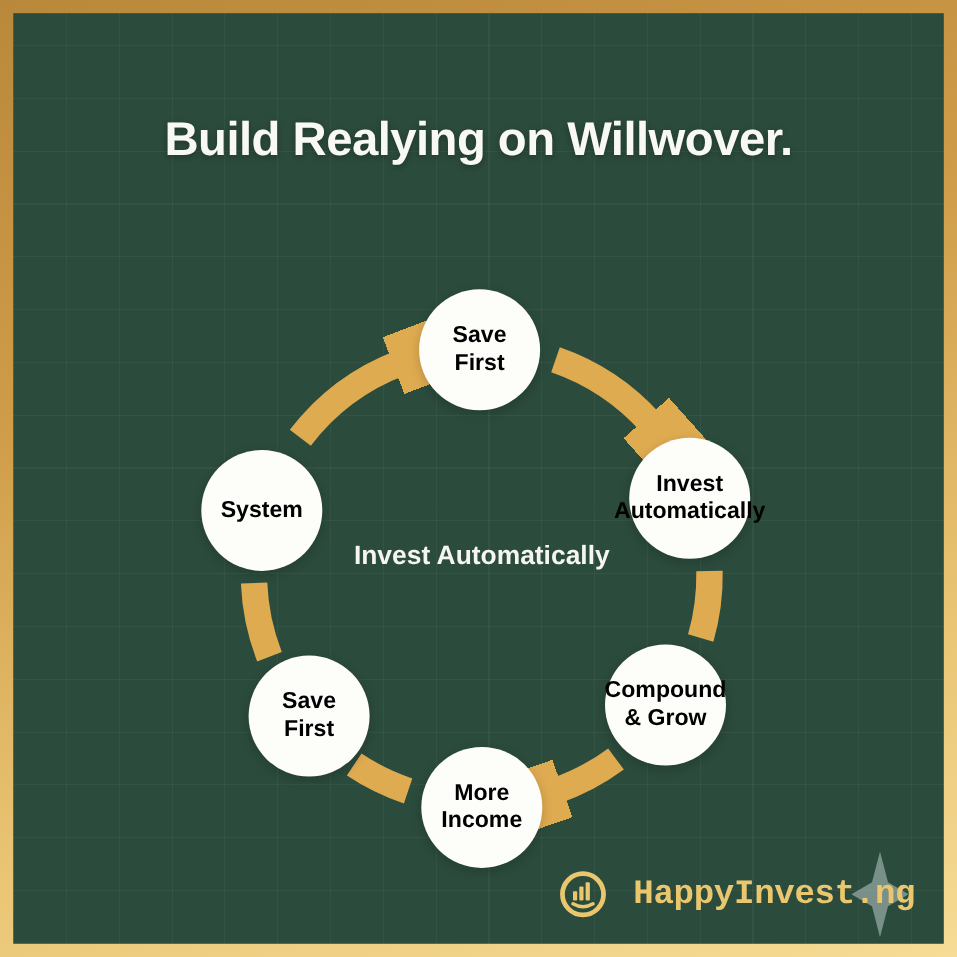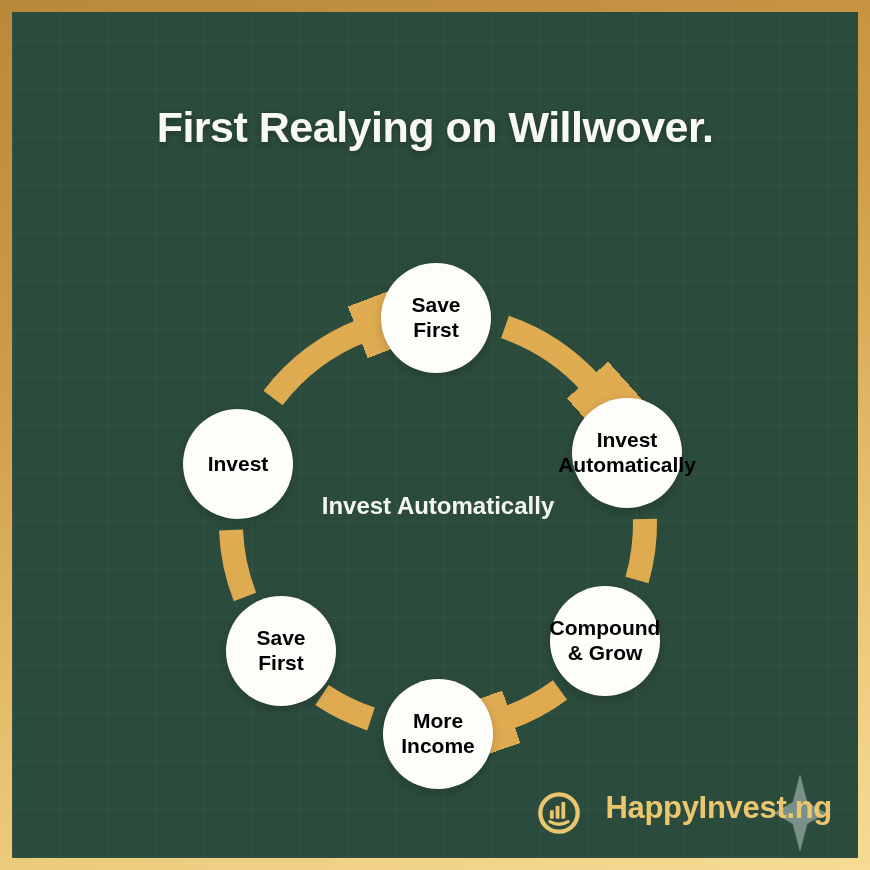--- a/index.html
+++ b/index.html
@@ -42,40 +42,40 @@
   .lbl-narrow{width:76px;}
   .lbl-wide{width:140px;}
   .lbl-xwide{width:150px;}
   .center-label{
     position:absolute;left:298px;top:478px;width:256px;
     text-align:center;color:#f5f6f2;font-weight:700;
     font-size:24px;line-height:1.3;
   }
   .brand{
     position:absolute;right:26px;bottom:22px;
-    display:flex;gap:23px;
+    display:flex;align-items:center;gap:23px;font-family:Liberation Mono, monospace;
   }
   .brand-name{
     color:#eac76f;font-weight:700;font-size:31px;letter-spacing:-0.3px;
     position:relative;z-index:2;
   }
   .sparkle{
     position:absolute;right:6px;bottom:-16px;width:52px;height:78px;z-index:1;
     background:rgba(186,202,200,0.55);
     clip-path:polygon(50% 0%, 64% 36%, 100% 50%, 64% 64%, 50% 100%, 36% 64%, 0% 50%, 36% 36%);
   }
 </style>
 </head>
 <body>
 
 <div class="frame">
   <div class="canvas">
 
     <div class="title">
-      <div>First Realying on Willwover.</div>
+      <div>Build Realying on Willwover.</div>
     </div>
 
     <svg class="arrows" viewBox="0 0 846 846">
       <defs>
         <marker id="ah" viewBox="0 0 10 10" refX="1.2" refY="5" markerWidth="2.3" markerHeight="2.3" orient="auto-start-reverse">
           <path d="M0,0 L10,5 L0,10 L1.6,5 Z" fill="#dfab51"></path>
         </marker>
       </defs>
       <path d="M261,386 A207,207 0 0 1 352,318" marker-end="url(#ah)"></path>
       <path d="M493,315 A207,207 0 0 1 580,373" marker-end="url(#ah)"></path>
@@ -94,21 +94,21 @@
     <div class="node" style="left:371px;top:667px;">
       <span class="lbl lbl-narrow">More Income</span>
     </div>
     <div class="node" style="left:538px;top:574px;">
       <span class="lbl lbl-wide">Compound &amp; Grow</span>
     </div>
     <div class="node" style="left:214px;top:584px;">
       <span class="lbl lbl-narrow">Save First</span>
     </div>
     <div class="node" style="left:171px;top:397px;">
-      <span class="lbl lbl-wide">Invest</span>
+      <span class="lbl lbl-wide">System</span>
     </div>
 
     <div class="center-label">Invest Automatically</div>
 
     <div class="brand">
       <svg width="46" height="46" viewBox="0 0 48 48">
         <circle cx="24" cy="24" r="19.5" fill="none" stroke="#eac76f" stroke-width="4.5"></circle>
         <rect x="14.5" y="21" width="4" height="9" rx="1" fill="#eac76f"></rect>
         <rect x="20.5" y="16.5" width="4" height="13.5" rx="1" fill="#eac76f"></rect>
         <rect x="26.5" y="12.5" width="4" height="17.5" rx="1" fill="#eac76f"></rect>

